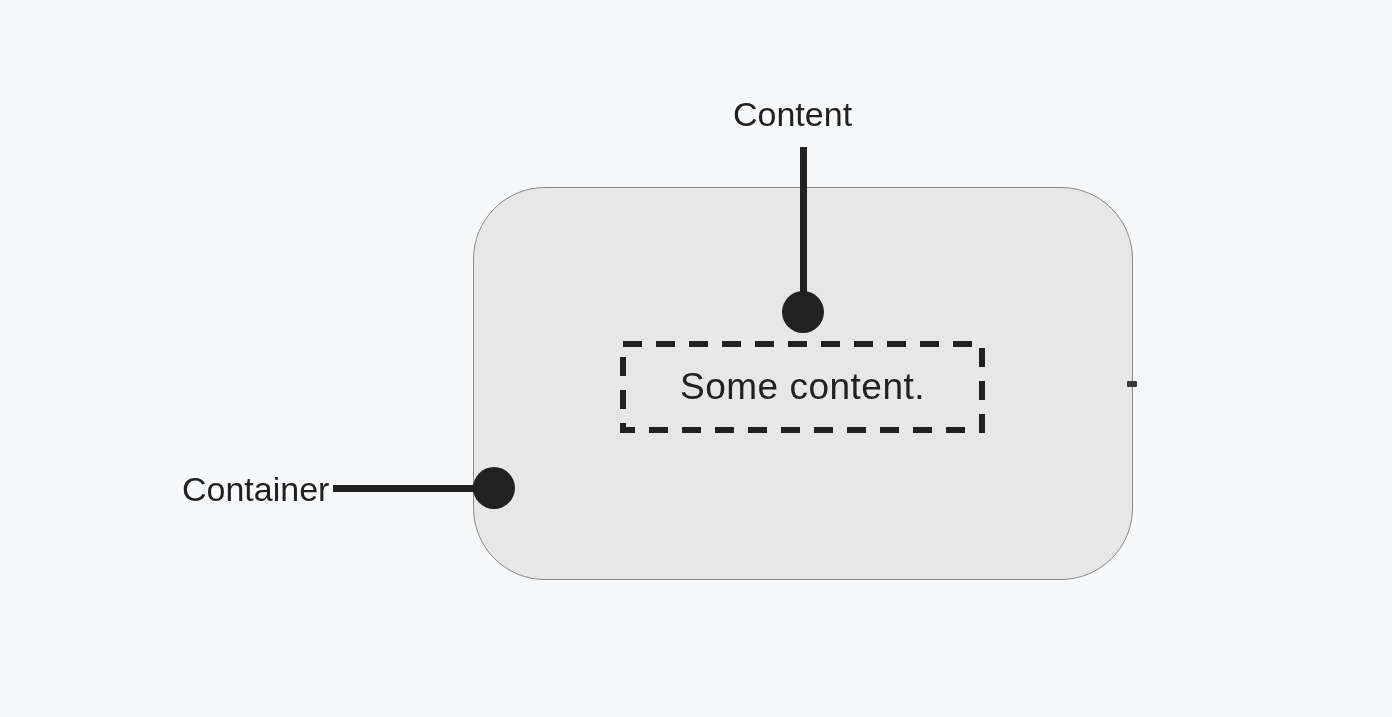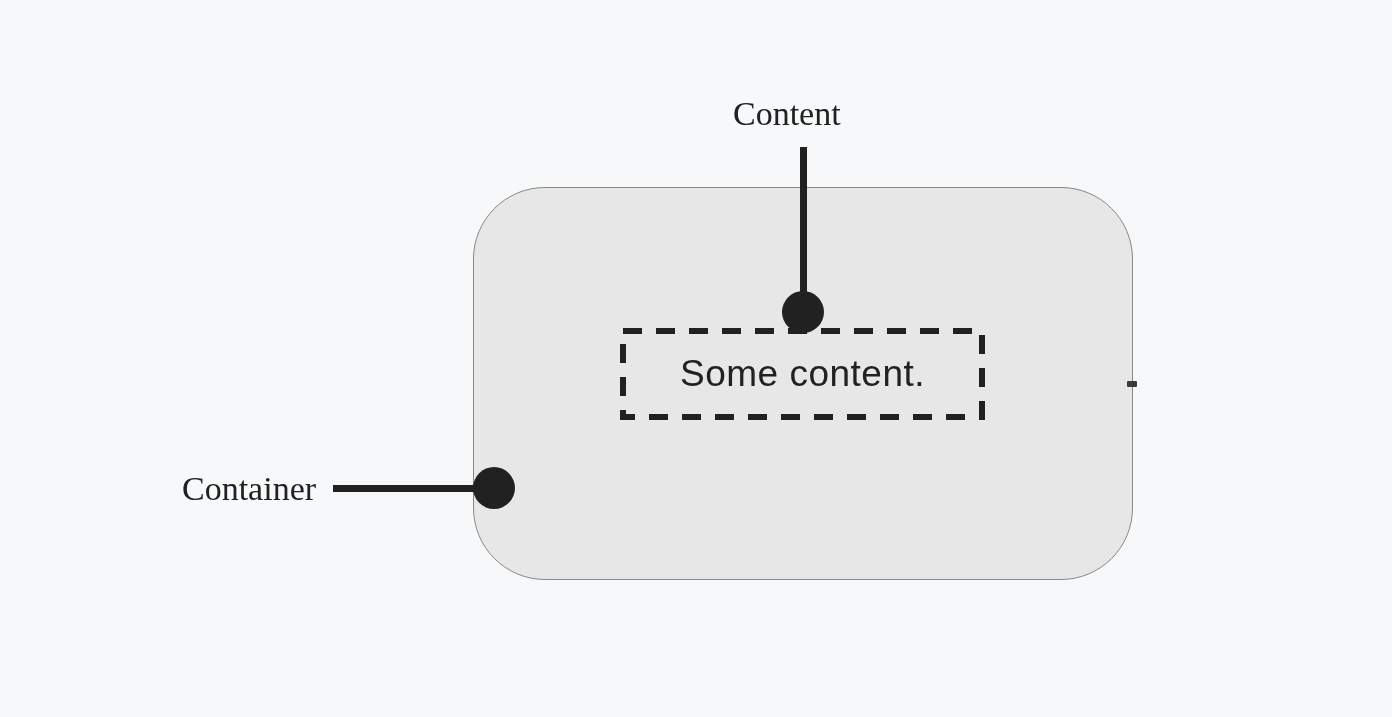--- a/index.html
+++ b/index.html
@@ -23,38 +23,37 @@
     position:absolute;
     left:473px;top:187px;width:660px;height:393px;
     background:var(--container-fill);
     border:1px solid var(--container-border);
     border-radius:72px;
   }
 
   
   .dashed-box{
     position:absolute;
-    left:620px;top:328px;width:365px;height:92px;
+    left:620px;top:341px;width:365px;height:92px;
   }
   .dashed-box svg{position:absolute;left:0;top:0;display:block;}
   .dashed-box .content-text{
     position:absolute;left:0;top:0;width:100%;height:100%;
     display:flex;align-items:center;justify-content:center;
     font-size:37px;
     color:var(--ink);
     letter-spacing:0.5px;
   }
 
   
   .label{
     position:absolute;
     font-size:34px;
     color:var(--ink);
     white-space:nowrap;
-    font-family:Liberation Serif, serif;
   }
   .label.content-label{left:733px;top:95px;}
   .label.container-label{left:143px;top:470px;margin-left:39px;}
 
   
   .connector{position:absolute;background:var(--ink);}
   .connector.vertical{left:800px;top:147px;width:7px;height:150px;}
   .connector.horizontal{left:333px;top:485px;width:148px;height:7px;}
 
   

